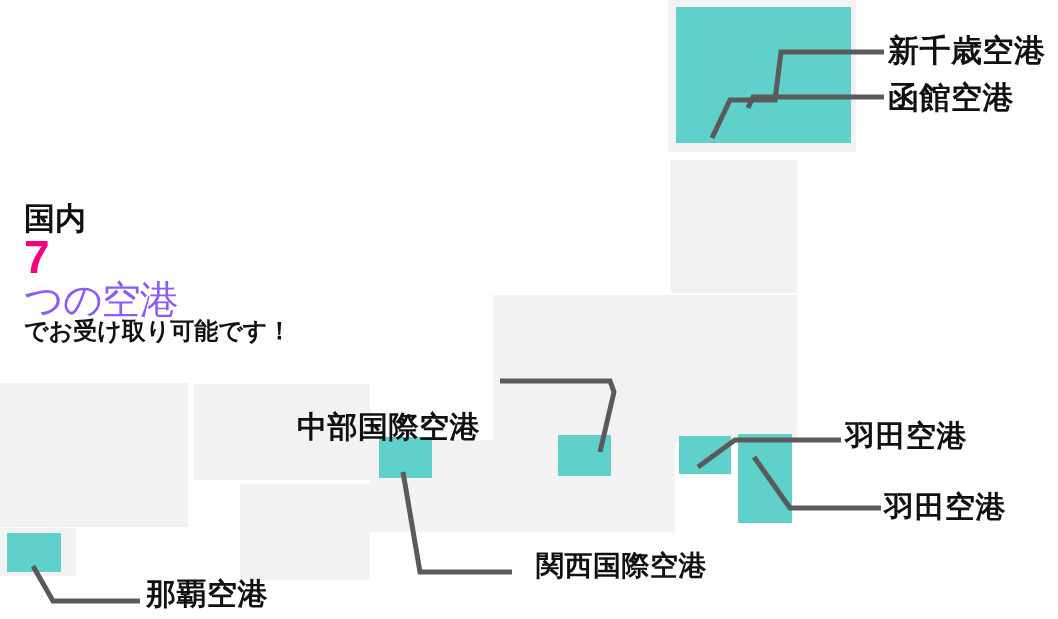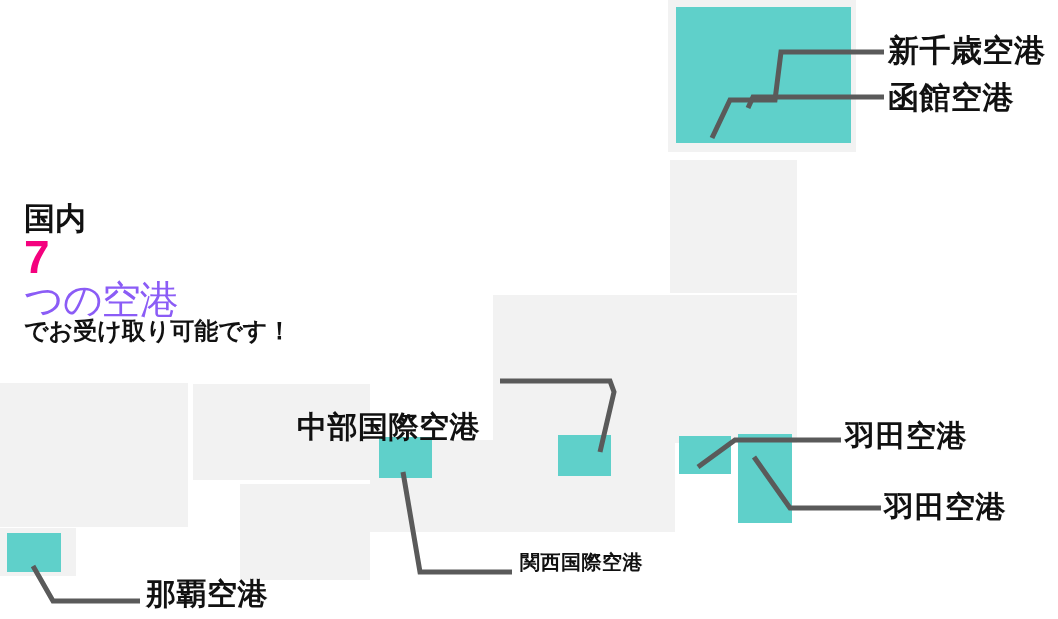--- a/index.html
+++ b/index.html
@@ -118,21 +118,21 @@
       <path d="M 33,566 L 53,601 L 140,601"></path>
     </g>
   </svg>
 
   <div class="label-layer">
     <span class="label" style="left:888px;top:35px;font-size:31px;">新千歳空港</span>
     <span class="label" style="left:888px;top:82px;font-size:31px;text-align:right;">函館空港</span>
     <span class="label" style="left:297px;top:365px;font-size:30px;margin-top:47px;">中部国際空港</span>
     <span class="label" style="left:845px;top:421px;font-size:30px;">羽田空港</span>
     <span class="label" style="left:884px;top:492px;font-size:30px;">羽田空港</span>
-    <span class="label" style="left:496px;top:552px;font-size:20px;padding-left:24px;">関西国際空港</span>
+    <span class="label" style="left:512px;top:552px;font-size:28px;padding-left:24px;">関西国際空港</span>
     <span class="label" style="left:146px;top:579px;font-size:30px;">那覇空港</span>
   </div>
 
   <div class="headline-layer">
     <div class="headline">
       <span class="hl-black-lead">国内</span>
       <span class="hl-num">7</span>
       <span class="hl-pink">つの空港</span>
       <span class="hl-black-tail">でお受け取り可能です！</span>
     </div>

